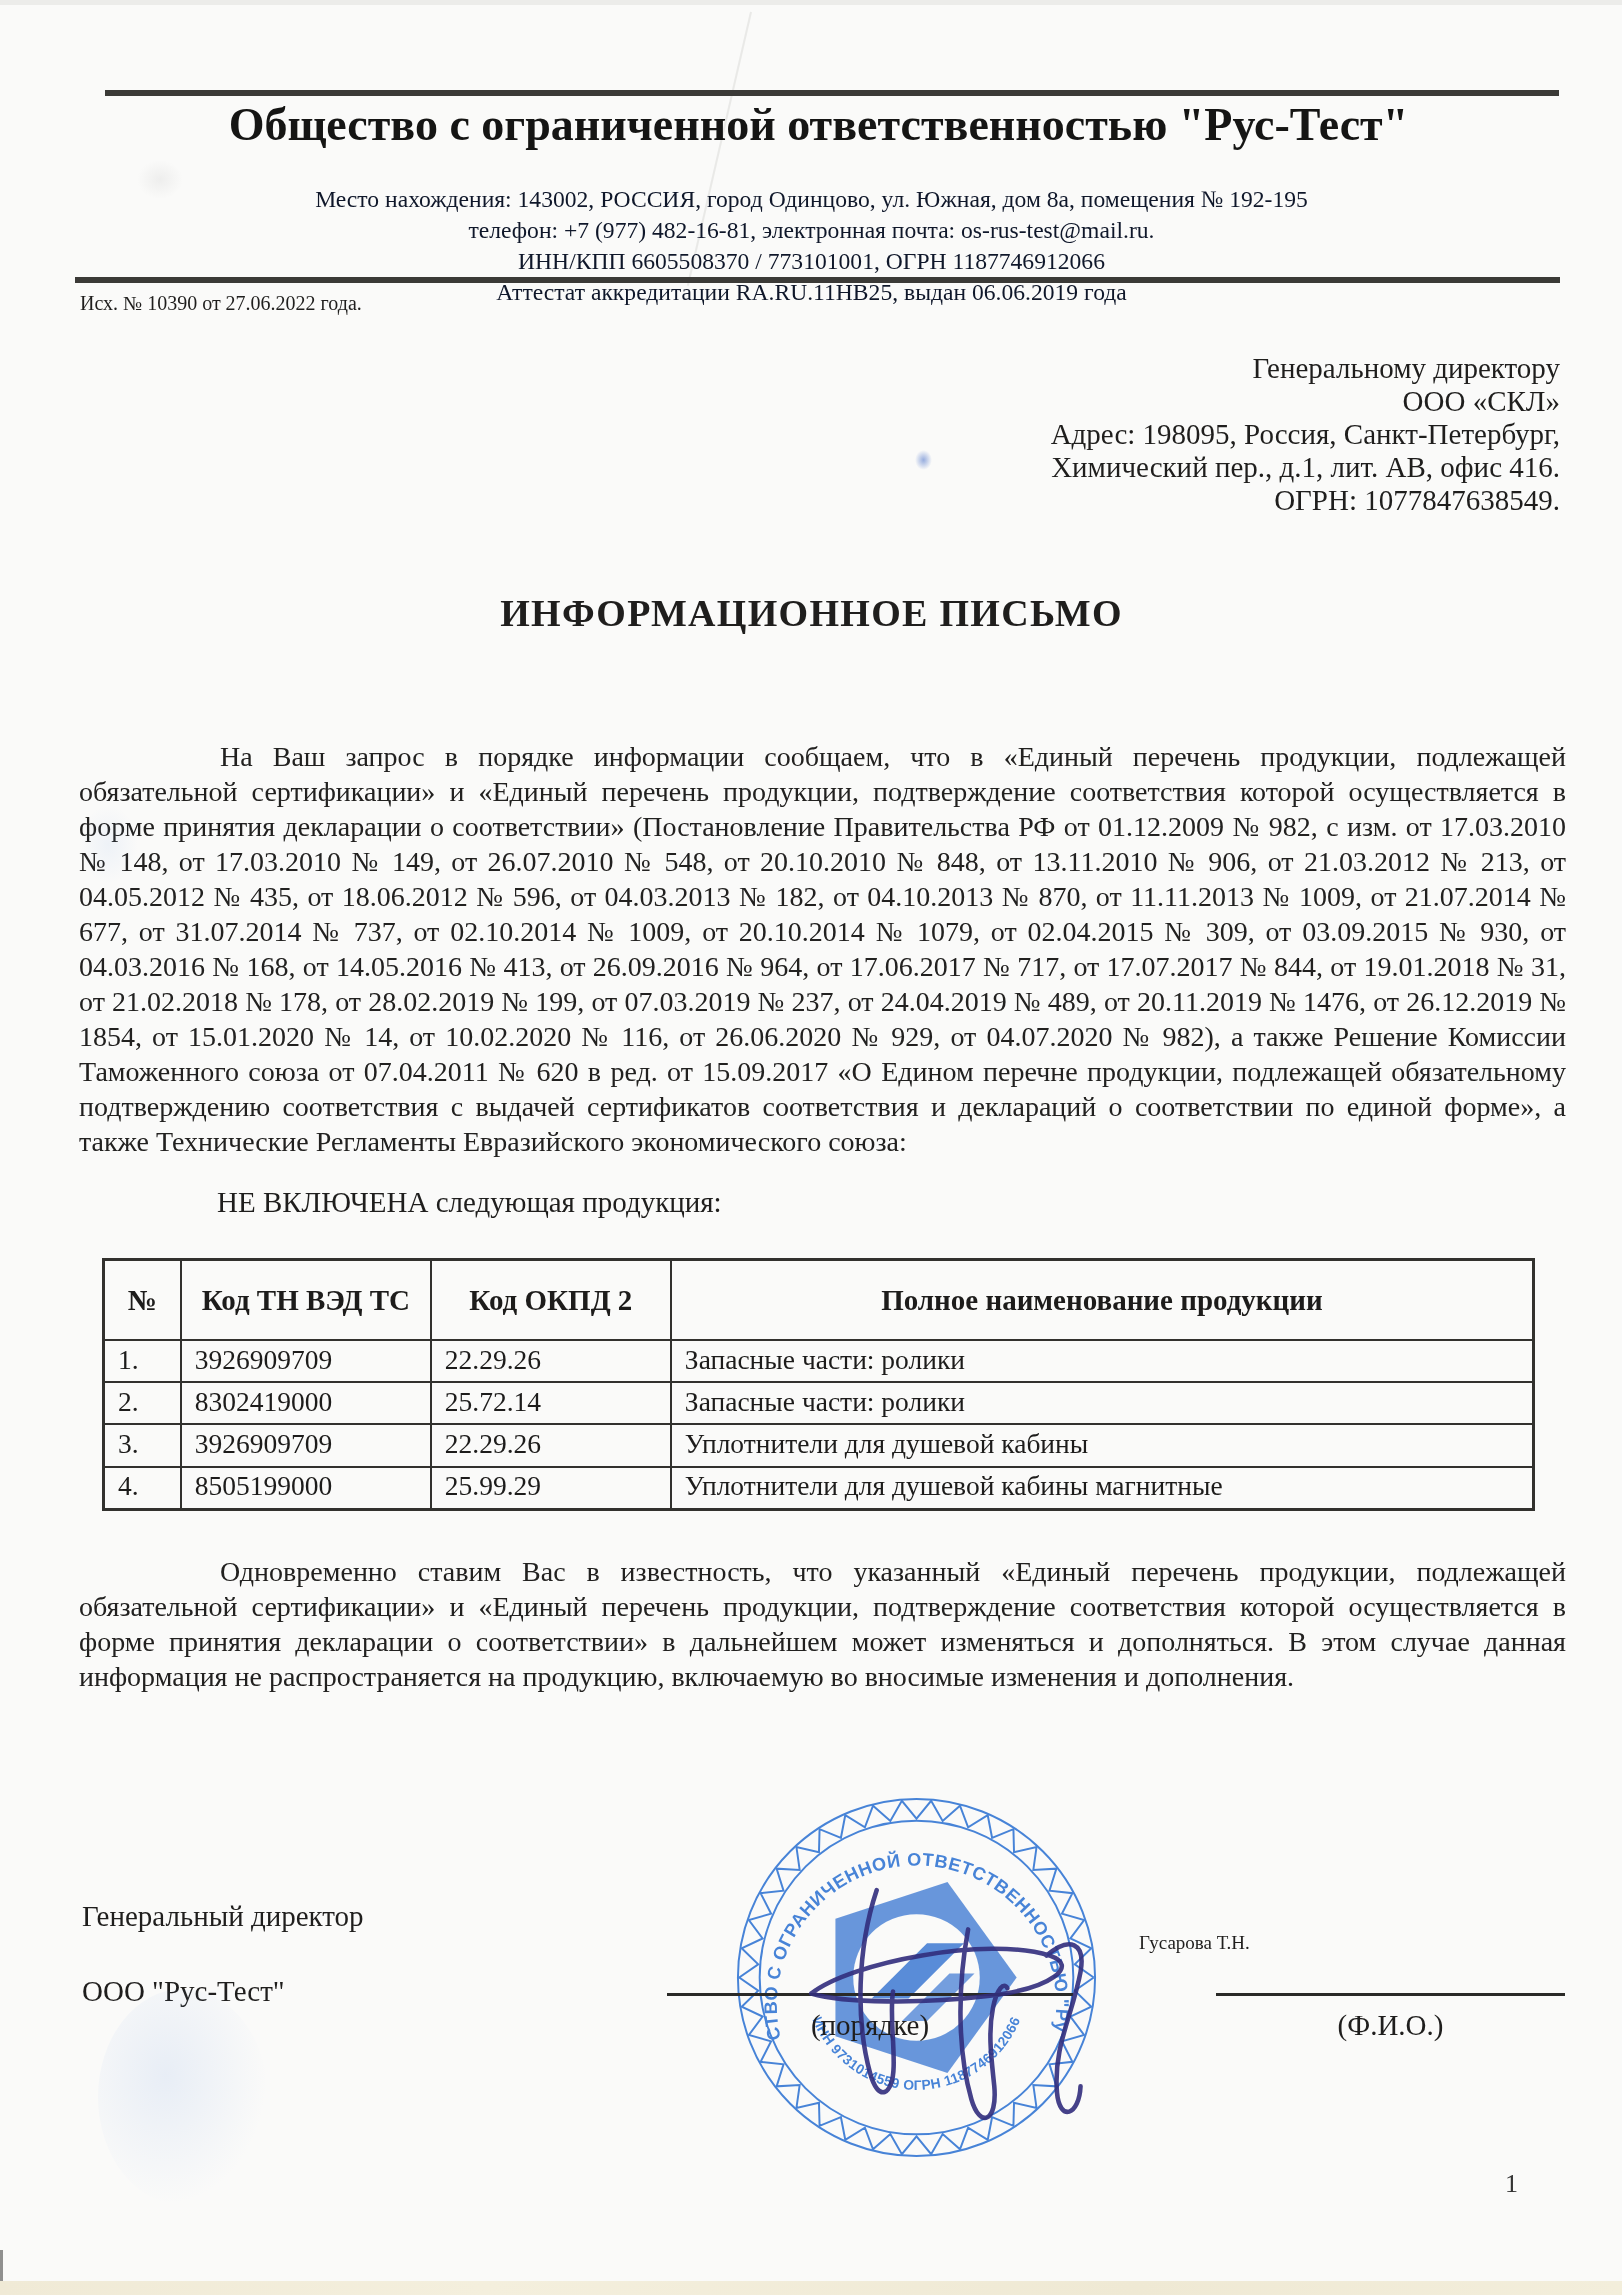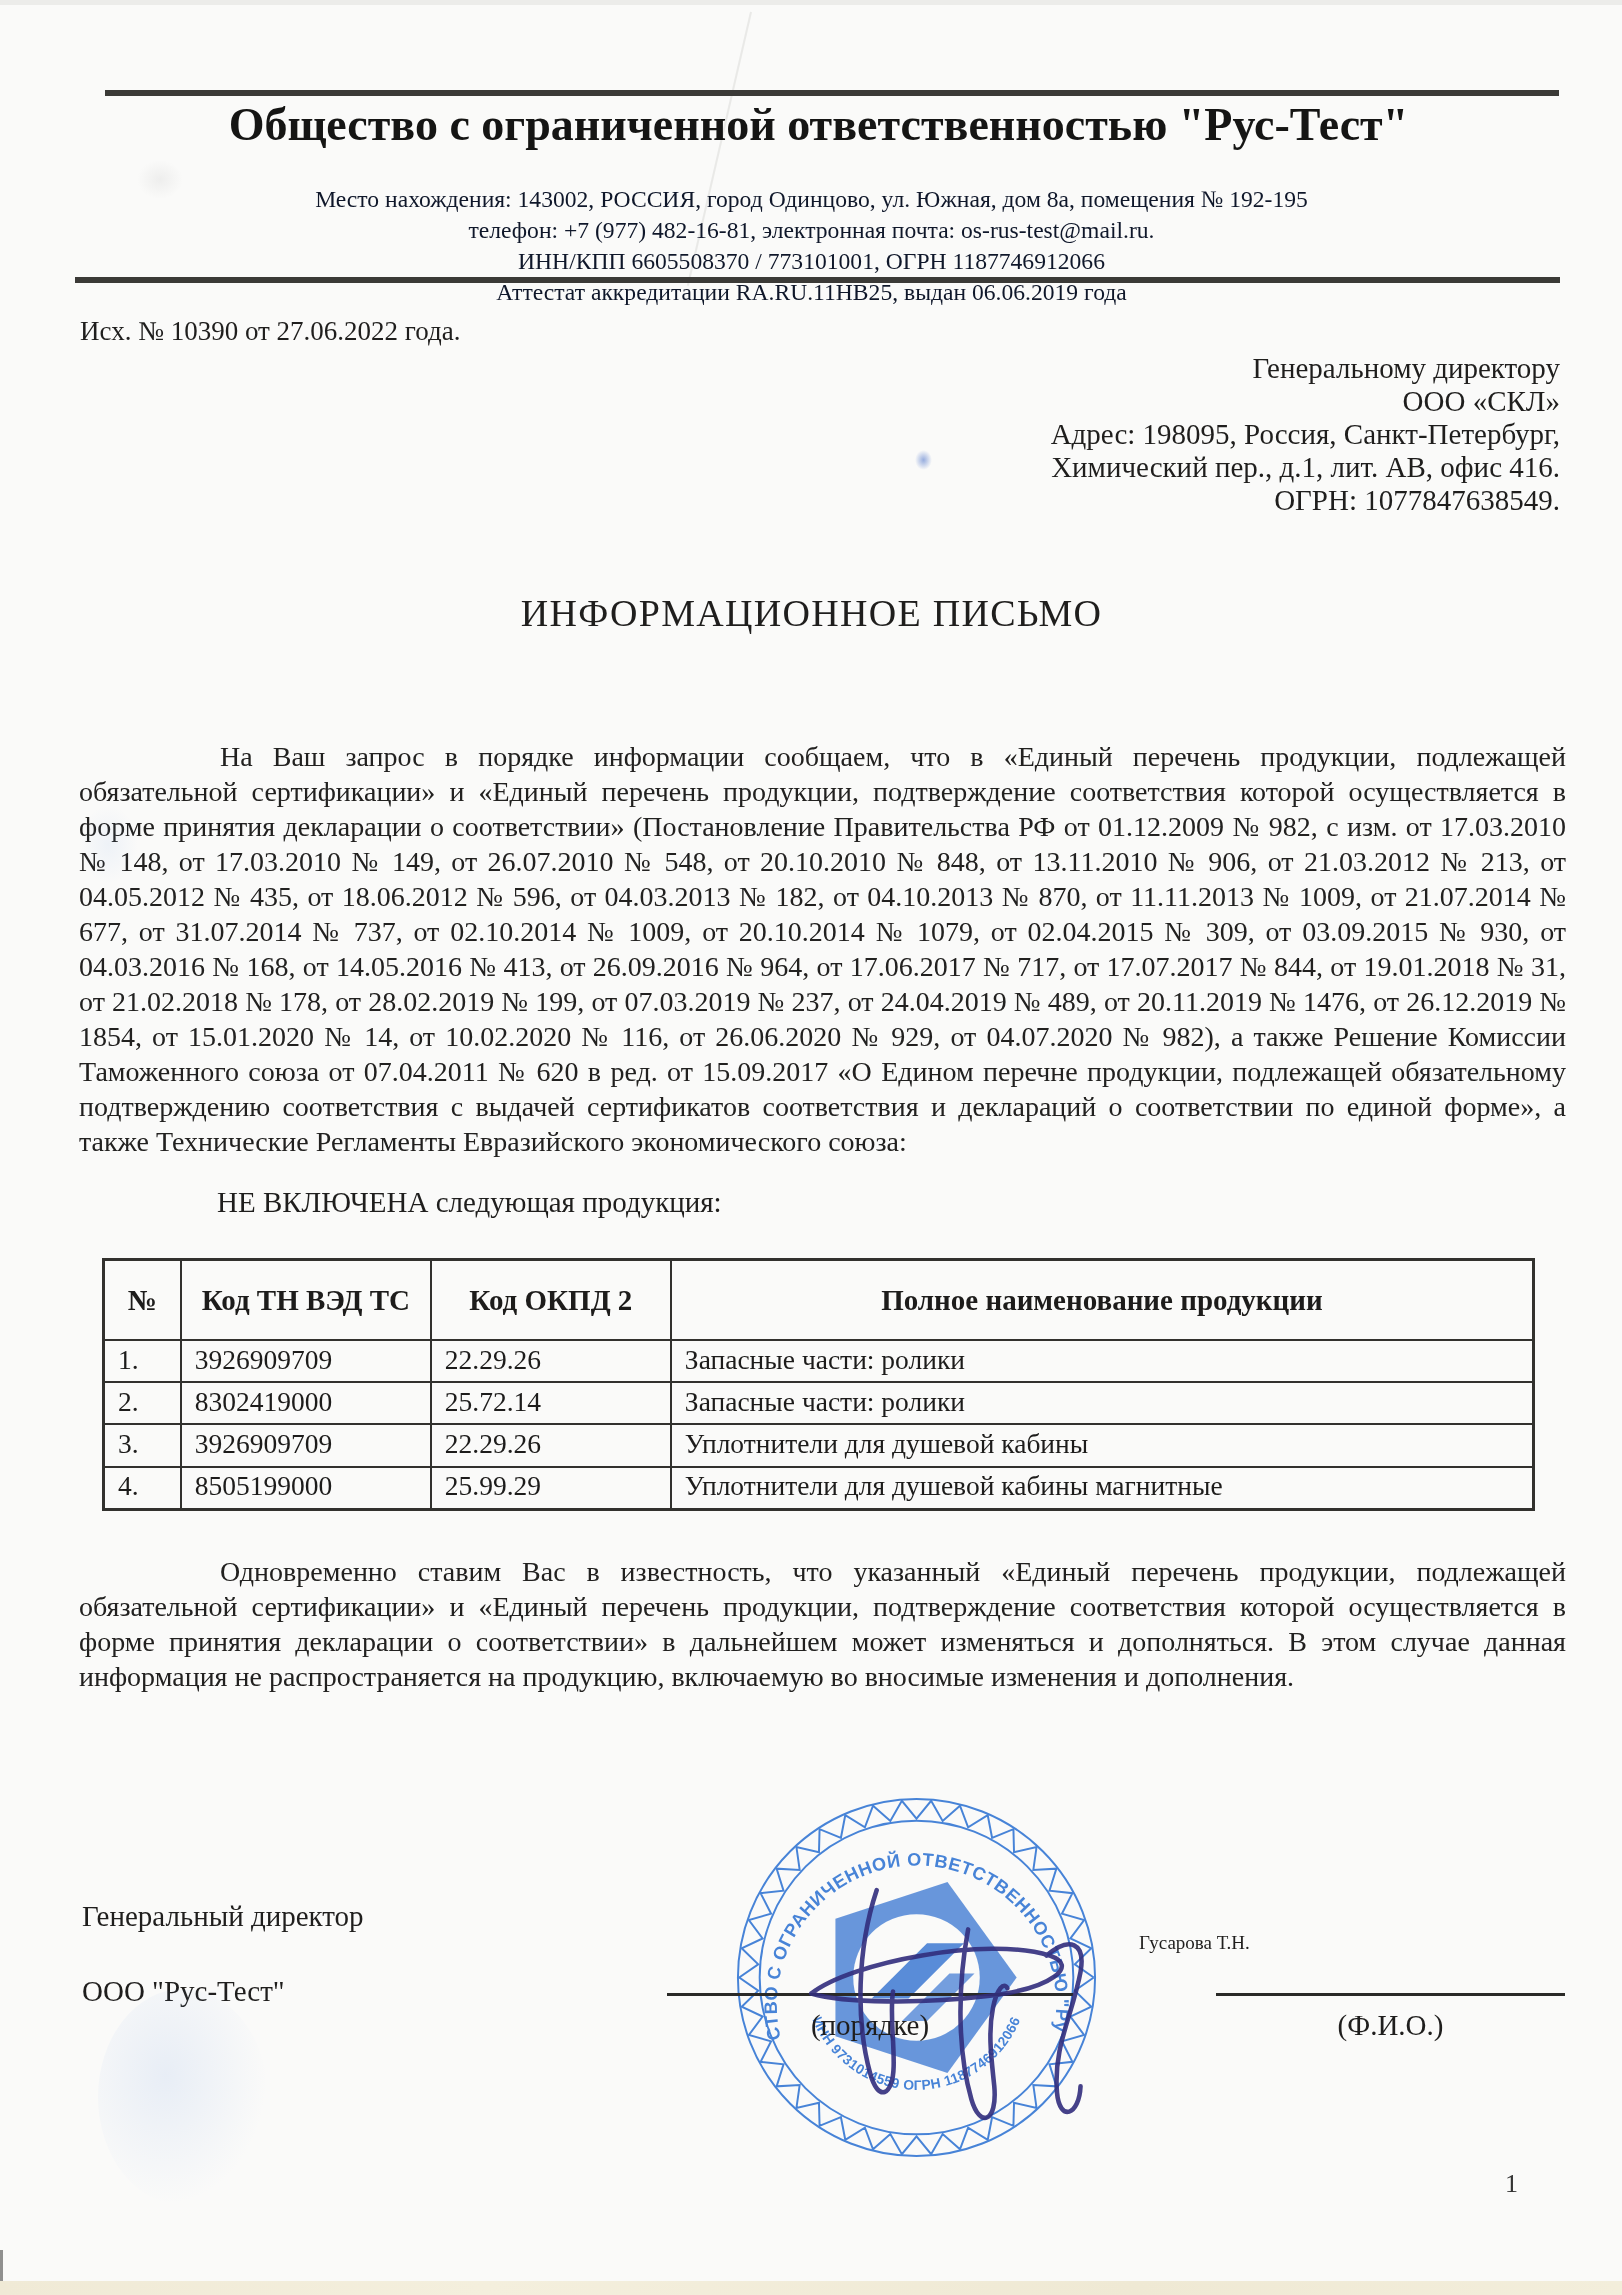--- a/index.html
+++ b/index.html
@@ -11,24 +11,24 @@
   .abs{position:absolute;}
   .rule{position:absolute;background:#3b3a37;height:5.9px;}
   .rule-top{left:105px;top:90px;width:1454px;}
   .rule-bottom{left:75px;top:277px;width:1485px;}
   .company-name{
     left:79px;top:98px;width:1479px;text-align:center;
     font-size:46px;font-weight:bold;color:#151514;white-space:nowrap;
   }
   .lh-lines{left:85px;top:156px;width:1453px;text-align:center;
     font-size:23.6px;line-height:31px;color:#0f172a;margin-top:28px;}
-  .ref-line{left:80px;top:292px;font-size:27px;margin-top:24px;}
+  .ref-line{left:80px;top:292px;font-size:20px;}
   .addressee{right:63px;top:352px;text-align:right;font-size:29px;line-height:33px;}
   .doc-title{left:0;top:591px;width:1623px;text-align:center;
-    font-size:38px;font-weight:normal;letter-spacing:1.3px;}
+    font-size:38px;font-weight:bold;letter-spacing:1.3px;}
   .para{left:79px;width:1487px;text-align:justify;font-size:28px;
     line-height:35px;text-indent:141px;color:#222120;}
   .para-intro{top:711px;}
   .para-closing{top:1526px;}
   .not-included{left:217px;top:1186px;font-size:29px;}
   .products-table{
     position:absolute;left:102px;top:1258px;width:1433px;
     border-collapse:collapse;table-layout:fixed;
     font-size:27.5px;color:#1d1c1b;
   }

